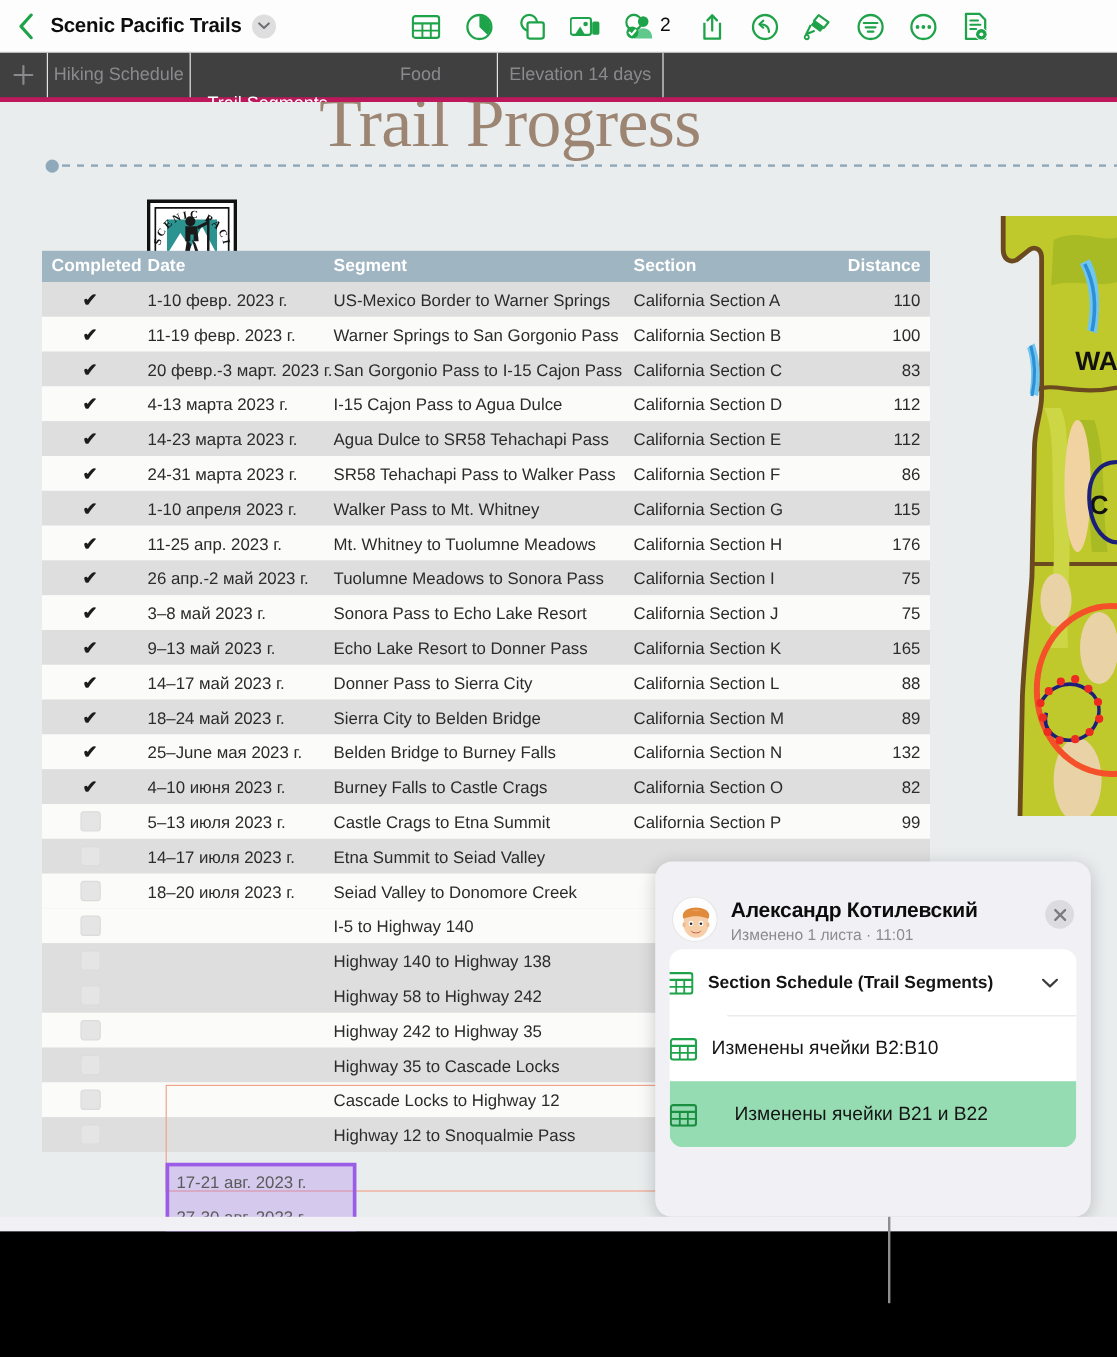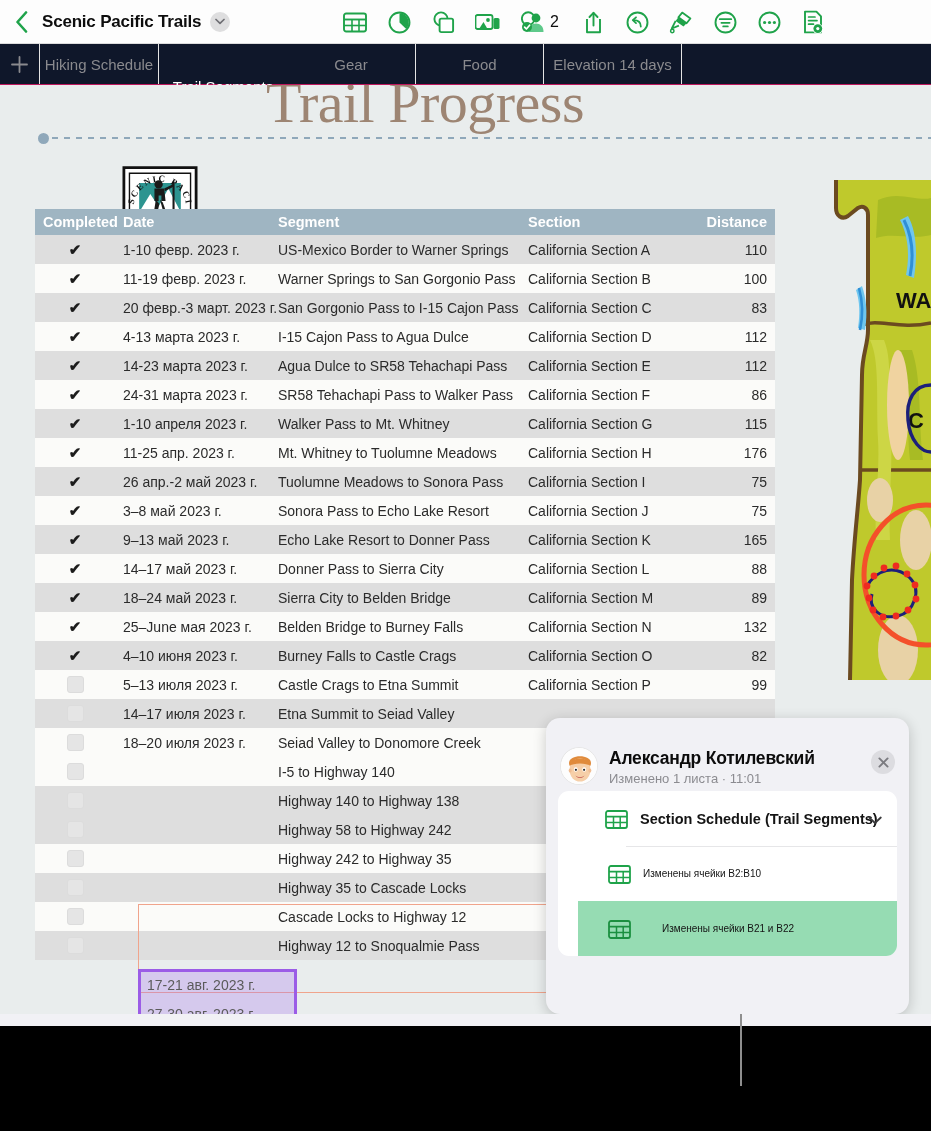--- a/index.html
+++ b/index.html
@@ -32,21 +32,21 @@
     position:relative;
   }
   .collab-btn { width:62px; }
   .collab-count {
     font-size:16px; color:#0d0d0d; font-weight:400; margin-left:3px;
   }
 
   
   .tabbar {
     position:absolute; left:0; top:44px; width:931px; height:41px;
-    background:#0f172a; border-bottom:1px solid #be185d; display:flex;
+    background:#404040; border-bottom:4px solid #be185d; display:flex;
   }
   .tab-add {
     width:40px; display:flex; align-items:center; justify-content:center;
     border-right:1px solid #e4e4e4;
   }
   .tab {
     display:flex; align-items:center; justify-content:center;
     font-size:15px; color:#8a8a8e; border-right:1px solid #e4e4e4;
     white-space:nowrap; padding:0 10px;
   }
@@ -155,34 +155,33 @@
   .pu-close {
     width:24px; height:24px; border-radius:50%; background:#dcdce0;
     display:flex; align-items:center; justify-content:center; flex:0 0 24px;
     margin-top:3px;
   }
   .pu-list {
     position:absolute; left:12px; top:73px; width:339px;
     background:#fff; border-radius:11px; overflow:hidden;
   }
   .pu-row {
-    display:flex; align-items:center; height:55px; padding-left:30px;
+    display:flex; align-items:center; height:55px; padding-left:0;
     position:relative;
-    margin-left:20px;
   }
   .pu-row + .pu-row::before {
     content:""; position:absolute; left:48px; right:0; top:0; height:1px;
     background:#e6e6e8;
   }
   .pu-row.header-row { height:55px; }
   .pu-row.selected { background:#96dcb3;gap:19px; }
   .pu-row.selected::before { background:transparent; }
   .pu-ico { width:22px; height:18px; flex:0 0 22px; }
   .pu-row.header-row .pu-ico { margin-left:-3px; }
-  .pu-txt { margin-left:13px; font-size:10px; color:#141414; white-space:nowrap; }
+  .pu-txt { margin-left:13px; font-size:16px; color:#141414; white-space:nowrap; }
   .pu-row.header-row .pu-txt { font-weight:bold; font-size:14.5px; }
   .pu-chev { position:absolute; right:15px; top:20px; }
 
   
   .leader {
     position:absolute; left:740px; top:1014px; width:2px; height:72px;
     background:#8e8e8e;
   }
   .white-strip {
     position:absolute; left:0; top:1014px; width:931px; height:12px;
@@ -314,21 +313,20 @@
 
   <div class="tabbar">
     <div class="tab-add">
       <svg width="17" height="17" viewBox="0 0 17 17">
         <line x1="8.5" y1="1" x2="8.5" y2="16" stroke="#8a8a8e" stroke-width="1.8" stroke-linecap="round"></line>
         <line x1="1" y1="8.5" x2="16" y2="8.5" stroke="#8a8a8e" stroke-width="1.8" stroke-linecap="round"></line>
       </svg>
     </div>
     <div class="tab w1">Hiking Schedule</div>
     <div class="tab w2 active">Trail Segments</div>
-    <div class="tab w3">Gear</div>
     <div class="tab w4">Food</div>
     <div class="tab w5">Elevation 14 days</div>
   </div>
 
   <div class="canvas">
 
     <div class="map-art">
       <svg width="113" height="500" viewBox="0 0 113 500">
         <defs>
           <clipPath id="mapclip">

